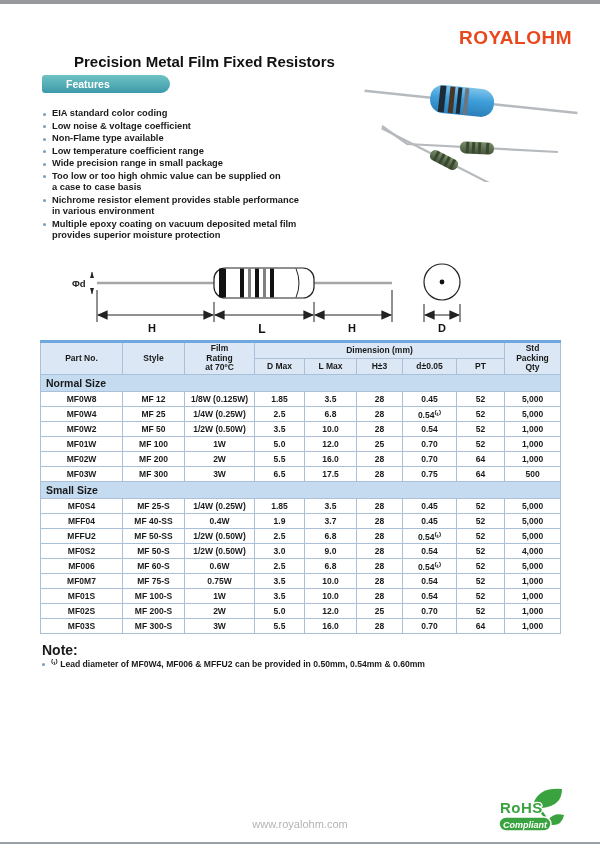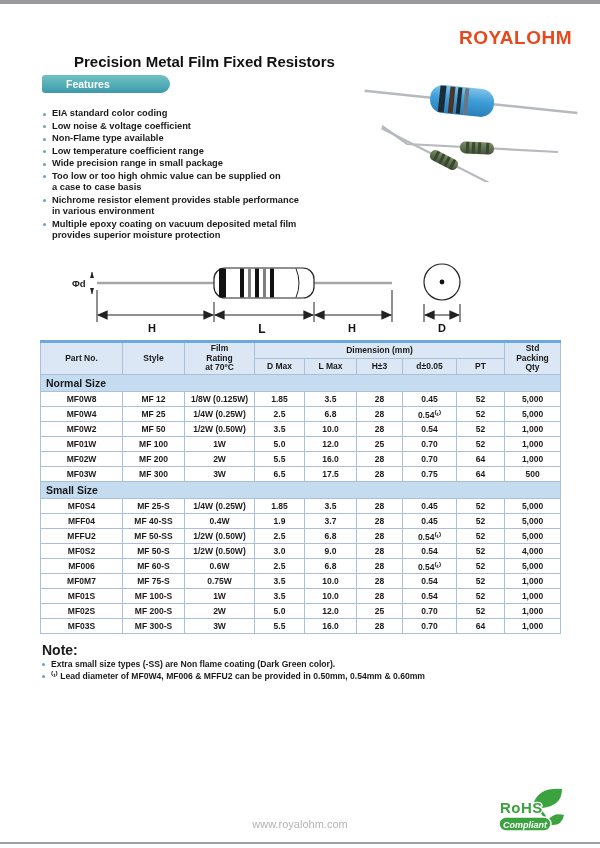--- a/index.html
+++ b/index.html
@@ -360,21 +360,20 @@
           <td>0.70</td>
           <td>64</td>
           <td>1,000</td>
         </tr>
       </tbody>
   </table>
 
   <div class="note">
     <div class="note-title">Note:</div>
     <ul>
-        <li>Extra small size types (-SS) are Non flame coating (Dark Green color).</li>
         <li>⁽¹⁾ Lead diameter of MF0W4, MF006 &amp; MFFU2 can be provided in 0.50mm, 0.54mm &amp; 0.60mm</li>
       </ul>
   </div>
 
   <div class="website">www.royalohm.com</div>
 
   <svg class="rohs" width="70" height="56" viewBox="0 0 70 56">
     <path d="M38 16 Q44 1 66 3 Q66 20 46 22 Q40 22 38 16 Z" fill="#3aa23f"></path>
     <path d="M52 34 Q58 26 68 29 Q66 40 55 39 Q52 38 52 34 Z" fill="#3aa23f"></path>
     <path d="M40 20 Q48 28 52 36" fill="none" stroke="#3aa23f" stroke-width="2.5"></path>

